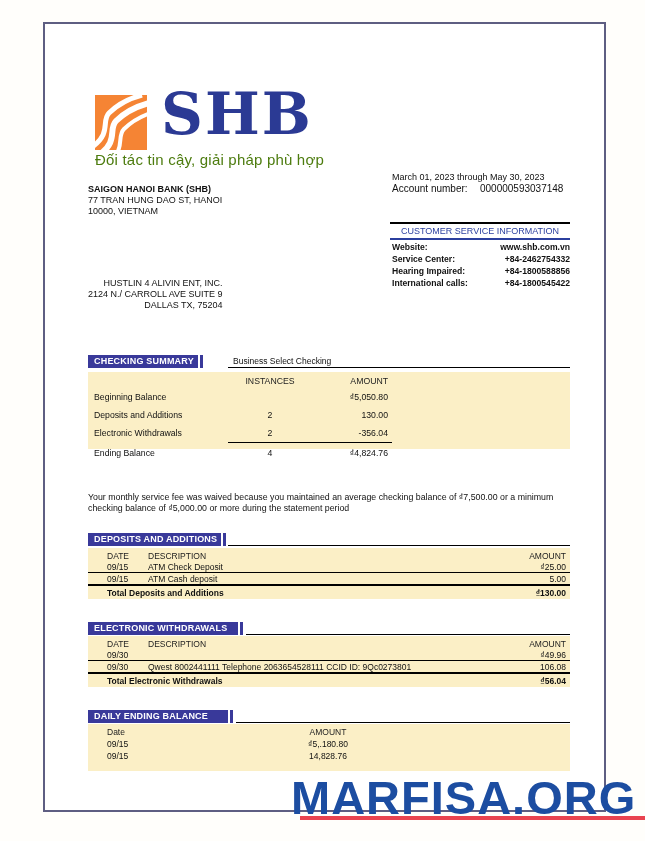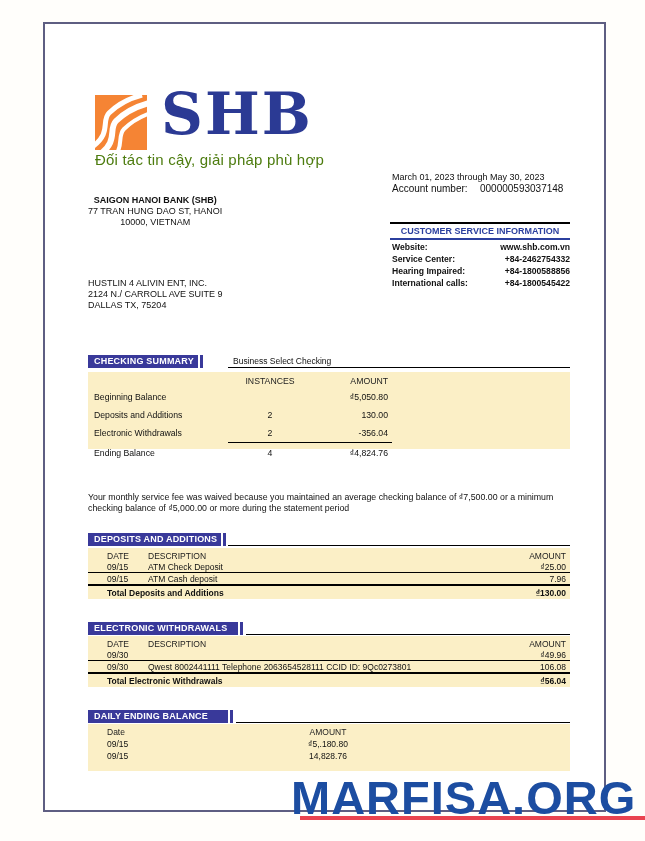--- a/index.html
+++ b/index.html
@@ -10,30 +10,30 @@
   .abs{position:absolute;}
   
   .frame{left:43px;top:22px;width:559px;height:786px;border:2px solid #5e5e82;background:#fff;}
   
   .logo-box{left:95px;top:95px;width:52px;height:55px;background:#f58434;overflow:hidden;}
   .logo-box svg{position:absolute;left:0;top:0;}
   .logo-shb{left:161px;top:84px;font-family:"DejaVu Serif", serif;font-weight:bold;
     font-size:58px;line-height:1.05;color:#2b3a94;letter-spacing:2px;}
   .tagline{left:95px;top:151px;font-size:15px;color:#4d7c0f;font-weight:500;letter-spacing:.2px;}
   
-  .bank-addr{left:88px;top:195px;font-size:9px;line-height:11px;text-align:center;}
+  .bank-addr{left:88px;top:184px;font-size:9px;line-height:11px;}
   .bank-addr .b1{font-weight:bold;}
-  .cust-addr{left:88px;top:278px;font-size:9px;line-height:11px;}
+  .cust-addr{left:88px;top:278px;font-size:9px;line-height:11px;text-align:right;}
   
   .period{left:392px;top:172px;font-size:9px;}
   .acct{left:392px;top:183px;font-size:10px;width:180px;}
   .acct .num{position:absolute;left:88px;top:0;}
   
   .cs-box{left:390px;top:222px;width:180px;border-top:2px solid #000;}
-  .cs-title{display:block;text-align:center;color:#2b3f9e;font-weight:bold;font-size:9px;
+  .cs-title{display:block;text-align:center;color:#2b3f9e;font-weight:normal;font-size:9px;
     padding:2px 0 2px 0;border-bottom:2px solid #2b3f9e;}
   .cs-row{position:relative;height:11px;font-size:8.6px;font-weight:bold;margin-top:1px;}
   .cs-row .l{position:absolute;left:2px;top:1px;}
   .cs-row .v{position:absolute;right:0;top:1px;}
   
   .bar{height:13px;background:#39399a;color:#fff;font-weight:bold;font-size:9px;
     line-height:13px;padding-left:6px;letter-spacing:.2px;box-sizing:border-box;}
   .stripe{width:3px;height:13px;background:#39399a;}
   .secline{height:1px;background:#000;}
   .subtitle{font-size:8.5px;}
@@ -160,21 +160,21 @@
   </div>
   <div class="p-row" style="top:14px;">
     <span class="c-date">09/15</span>
     <span class="c-desc">ATM  Check Deposit</span>
     <span class="c-amt">₫25.00</span>
   </div>
   <div class="hline" style="top:24px;height:1px;"></div>
   <div class="p-row" style="top:26px;">
     <span class="c-date">09/15</span>
     <span class="c-desc">ATM Cash deposit</span>
-    <span class="c-amt">7.96</span>
+    <span class="c-amt">5.00</span>
   </div>
   <div class="hline" style="top:36px;height:2px;"></div>
   <div class="p-row bold" style="top:40px;">
     <span class="c-date" style="left:4px;">Total Deposits and Additions</span>
     <span class="c-amt">₫130.00</span>
   </div>
 </div>
 
 <div class="abs bar" style="left:88px;top:622px;width:150px;">ELECTRONIC WITHDRAWALS</div>
 <div class="abs stripe" style="left:240px;top:622px;"></div>

